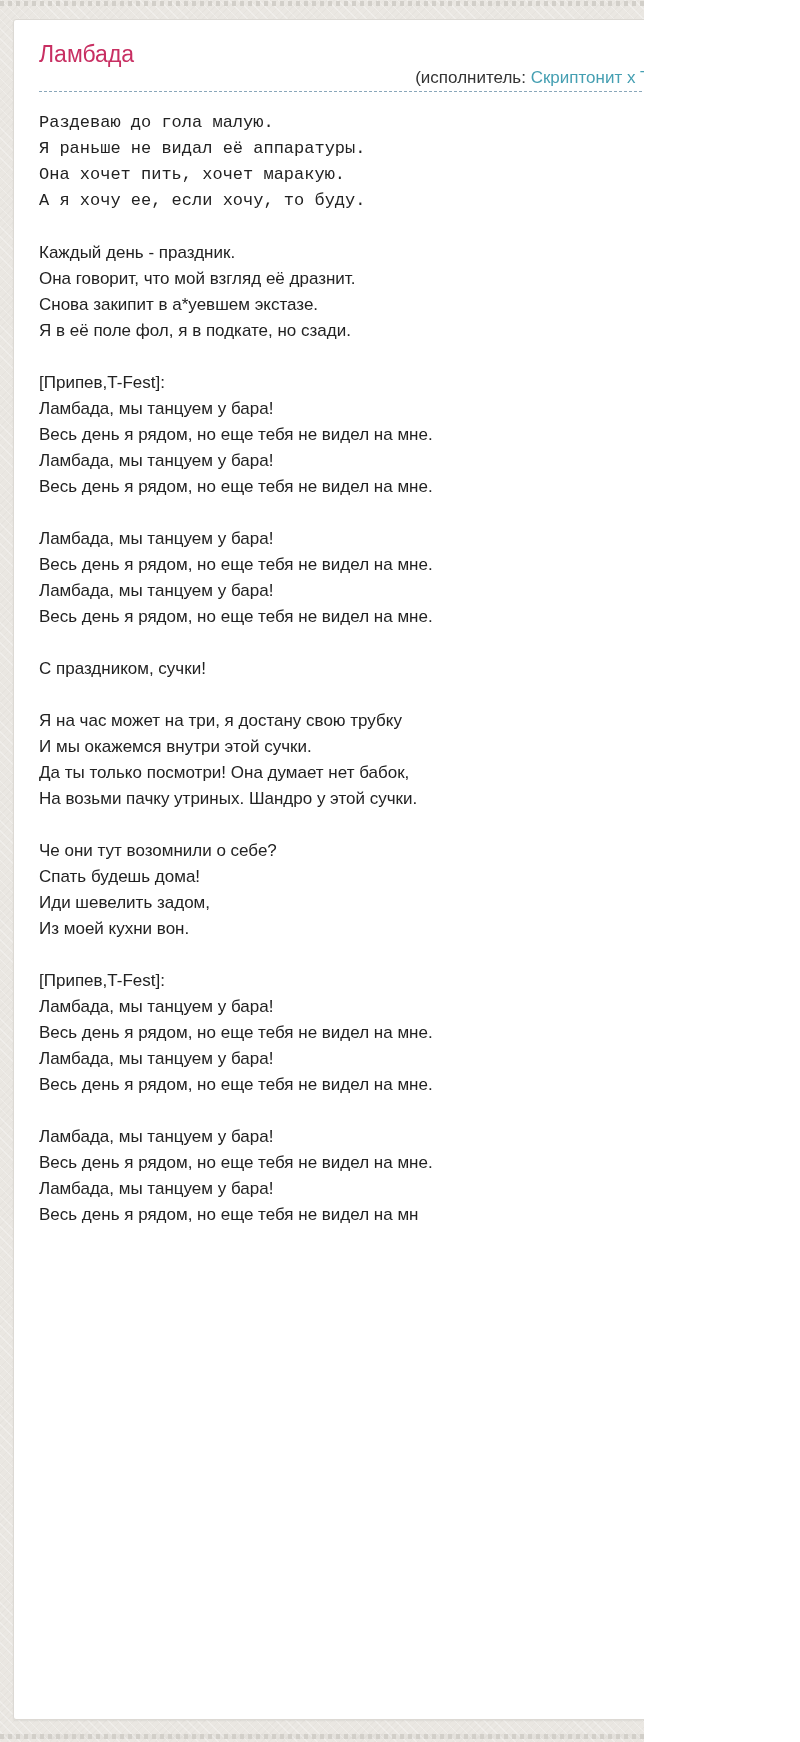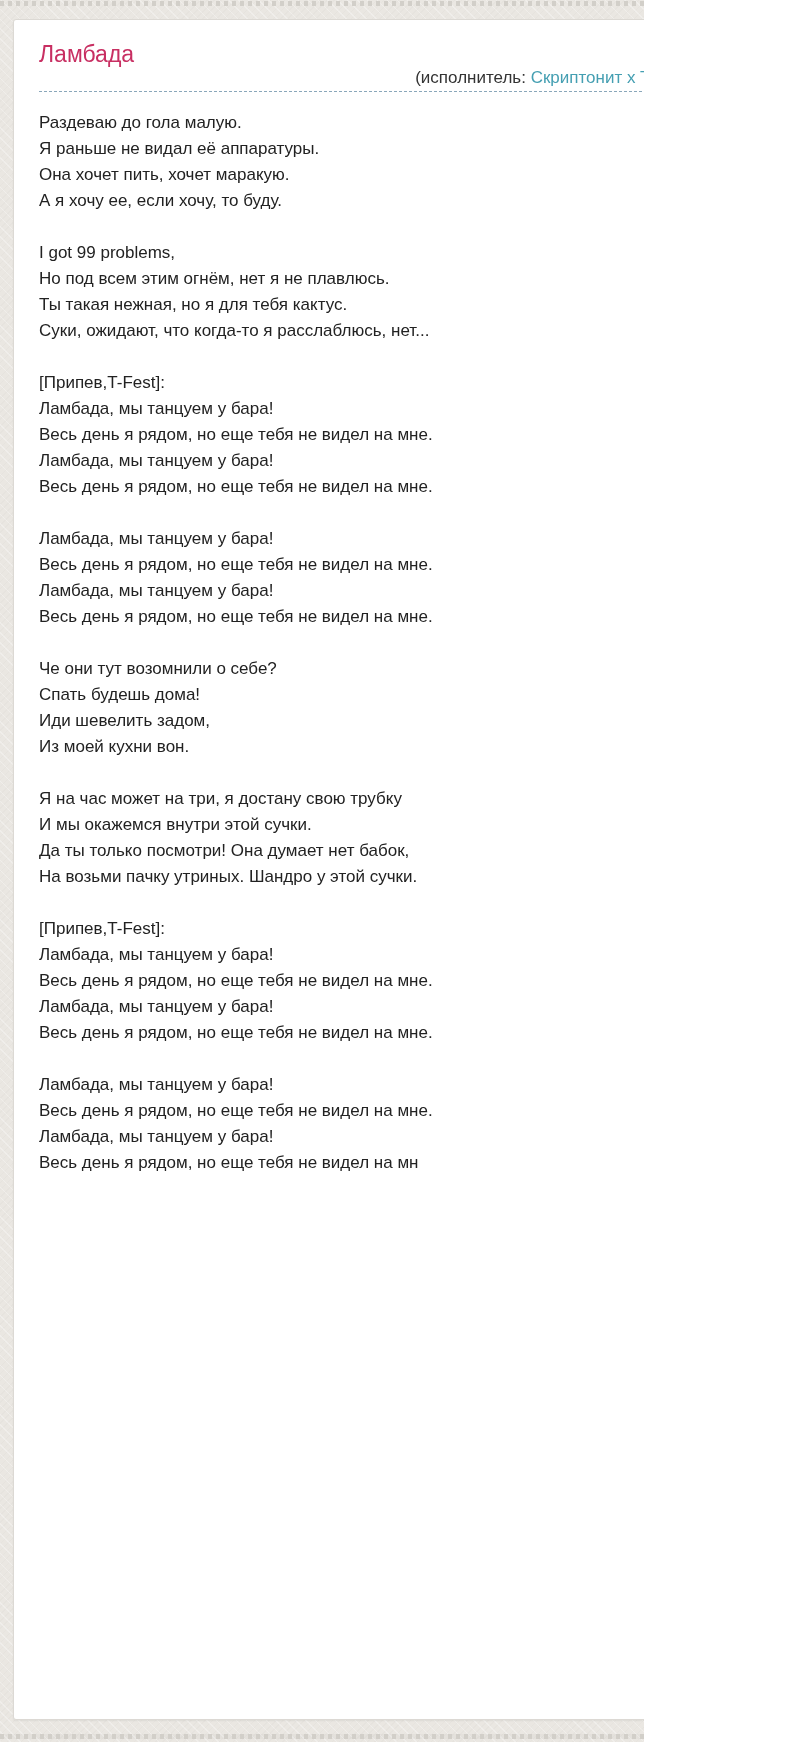--- a/index.html
+++ b/index.html
@@ -73,62 +73,63 @@
   .lyrics {
     margin-top: 18px;
     font-size: 17px;
     line-height: 26px;
     color: var(--text-color);
   }
   .stanza {
     white-space: pre-line;
     margin: 26px 0;
   }
-  .stanza:first-child { margin-top: 16px; }
+  .stanza:first-child { margin-top: 16px; font-family: Liberation Mono, monospace; }
   .stanza:last-child { margin-bottom: 0; }
 </style>
 </head>
 <body>
 
 <div class="page">
   <div class="stitch stitch-top"></div>
 
   <div class="card">
     <h1 class="song-title">Ламбада</h1>
 
     <div class="artist-line"><span>(исполнитель: </span><a href="#" class="artist-link">Скриптонит x T-Fest- (remix)</a><span>)</span></div>
 
     <div class="separator"></div>
 
     <div class="lyrics">
         <p class="stanza">Раздеваю до гола малую.
 Я раньше не видал её аппаратуры.
 Она хочет пить, хочет маракую.
 А я хочу ее, если хочу, то буду.</p>
-        <p class="stanza">I got 99 problems,
-Но под всем этим огнём, нет я не плавлюсь.
-Ты такая нежная, но я для тебя кактус.
-Суки, ожидают, что когда-то я расслаблюсь, нет...</p>
+        <p class="stanza">Каждый день - праздник.
+Она говорит, что мой взгляд её дразнит.
+Снова закипит в а*уевшем экстазе.
+Я в её поле фол, я в подкате, но сзади.</p>
         <p class="stanza">[Припев,T-Fest]:
 Ламбада, мы танцуем у бара!
 Весь день я рядом, но еще тебя не видел на мне.
 Ламбада, мы танцуем у бара!
 Весь день я рядом, но еще тебя не видел на мне.</p>
         <p class="stanza">Ламбада, мы танцуем у бара!
 Весь день я рядом, но еще тебя не видел на мне.
 Ламбада, мы танцуем у бара!
 Весь день я рядом, но еще тебя не видел на мне.</p>
+        <p class="stanza">С праздником, сучки!</p>
+        <p class="stanza">Я на час может на три, я достану свою трубку
+И мы окажемся внутри этой сучки.
+Да ты только посмотри! Она думает нет бабок,
+На возьми пачку утриных. Шандро у этой сучки.</p>
         <p class="stanza">Че они тут возомнили о себе?
 Спать будешь дома!
 Иди шевелить задом,
 Из моей кухни вон.</p>
-        <p class="stanza">Я на час может на три, я достану свою трубку
-И мы окажемся внутри этой сучки.
-Да ты только посмотри! Она думает нет бабок,
-На возьми пачку утриных. Шандро у этой сучки.</p>
         <p class="stanza">[Припев,T-Fest]:
 Ламбада, мы танцуем у бара!
 Весь день я рядом, но еще тебя не видел на мне.
 Ламбада, мы танцуем у бара!
 Весь день я рядом, но еще тебя не видел на мне.</p>
         <p class="stanza">Ламбада, мы танцуем у бара!
 Весь день я рядом, но еще тебя не видел на мне.
 Ламбада, мы танцуем у бара!
 Весь день я рядом, но еще тебя не видел на мн</p>
       </div>

